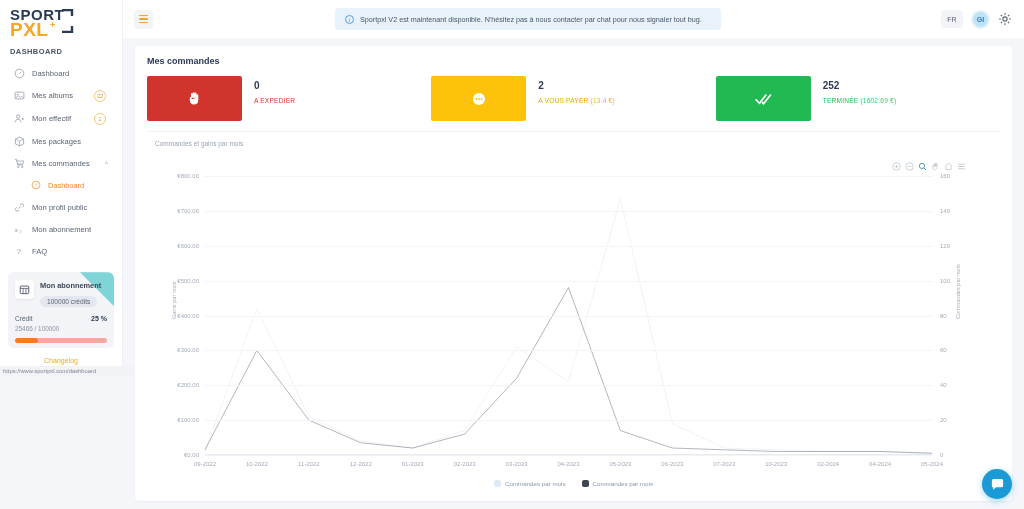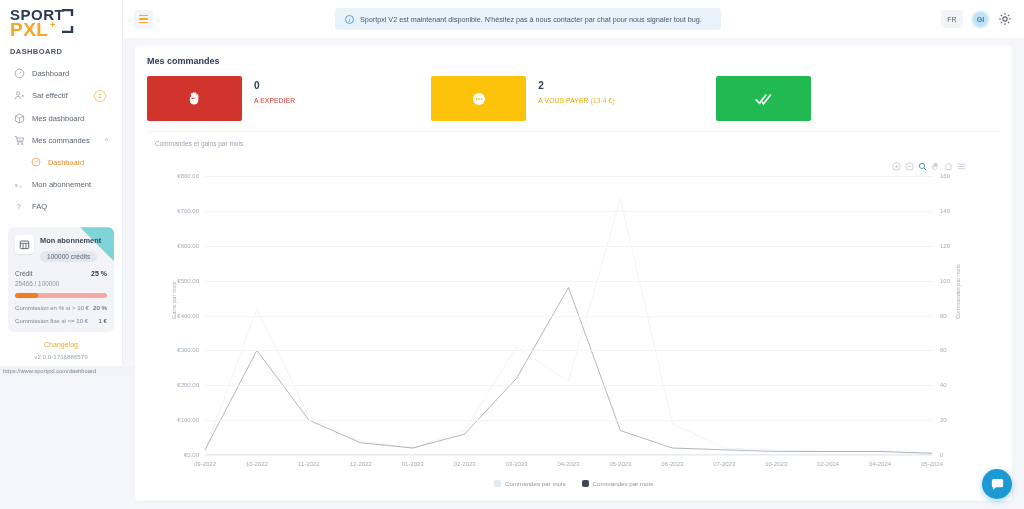--- a/index.html
+++ b/index.html
@@ -247,41 +247,52 @@
       <div class="nav-item">
         <span class="ico">
           <svg viewBox="0 0 16 16" width="11" height="11">
               <circle cx="8" cy="8" r="6.3" fill="none" stroke="currentColor" stroke-width="1.1"></circle>
               <path d="M8 8 L10.6 5.6" stroke="currentColor" stroke-width="1.1" fill="none"></path>
             </svg>
         </span>
         <span class="lbl">Dashboard</span>
       </div>
 
+      <div class="nav-item">
+        <span class="ico">
+          <svg viewBox="0 0 16 16" width="11" height="11">
+              <rect x="1.6" y="3" width="12.8" height="10" rx="1.6" fill="none" stroke="currentColor" stroke-width="1.1"></rect>
+              <circle cx="5.4" cy="6.6" r="1" fill="currentColor"></circle>
+              <path d="M2.4 11.6 L6.4 8.4 L9 10.6 L11 9 L13.6 11.6" fill="none" stroke="currentColor" stroke-width="1"></path>
+            </svg>
+        </span>
+        <span class="lbl">Mes albums</span>
+        <span class="badge">32</span>
+      </div>
 
       <div class="nav-item">
         <span class="ico">
           <svg viewBox="0 0 16 16" width="11" height="11">
               <circle cx="6" cy="5" r="2.4" fill="none" stroke="currentColor" stroke-width="1.1"></circle>
               <path d="M1.8 13.4c0-2.6 1.9-4.2 4.2-4.2s4.2 1.6 4.2 4.2" fill="none" stroke="currentColor" stroke-width="1.1"></path>
               <path d="M11.4 8.6h3M12.9 7.1v3" stroke="currentColor" stroke-width="1"></path>
             </svg>
         </span>
-        <span class="lbl">Sat effectif</span>
+        <span class="lbl">Mon effectif</span>
         <span class="badge">2</span>
       </div>
 
       <div class="nav-item">
         <span class="ico">
           <svg viewBox="0 0 16 16" width="11" height="11">
               <path d="M8 1.6 L14 4.6 L14 11.4 L8 14.4 L2 11.4 L2 4.6 Z" fill="none" stroke="currentColor" stroke-width="1.1"></path>
               <path d="M2 4.6 L8 7.6 L14 4.6 M8 7.6 L8 14.4" fill="none" stroke="currentColor" stroke-width=".9"></path>
             </svg>
         </span>
-        <span class="lbl">Mes dashboard</span>
+        <span class="lbl">Mes packages</span>
       </div>
 
       <div class="nav-item">
         <span class="ico">
           <svg viewBox="0 0 16 16" width="11" height="11">
               <path d="M1.4 2h2l2 8h7.6" fill="none" stroke="currentColor" stroke-width="1.1"></path>
               <path d="M4.4 4.4h10l-1.4 4.4H5.4" fill="none" stroke="currentColor" stroke-width="1"></path>
               <circle cx="6.2" cy="13" r="1.1" fill="none" stroke="currentColor" stroke-width="1"></circle>
               <circle cx="12" cy="13" r="1.1" fill="none" stroke="currentColor" stroke-width="1"></circle>
             </svg>
@@ -295,20 +306,30 @@
           <span class="ico">
             <svg viewBox="0 0 16 16" width="10" height="10">
                 <circle cx="8" cy="8" r="6.3" fill="none" stroke="currentColor" stroke-width="1.1"></circle>
                 <path d="M8 8 L10.6 5.6" stroke="currentColor" stroke-width="1.1" fill="none"></path>
               </svg>
           </span>
           <span class="lbl">Dashboard</span>
         </div>
       </div>
 
+      <div class="nav-item">
+        <span class="ico">
+          <svg viewBox="0 0 16 16" width="11" height="11">
+              <path d="M6.4 9.6 L9.6 6.4" stroke="currentColor" stroke-width="1.1"></path>
+              <path d="M8.6 4.4 L10 3a2.6 2.6 0 0 1 3.6 3.6l-1.4 1.4" fill="none" stroke="currentColor" stroke-width="1.1"></path>
+              <path d="M7.4 11.6 L6 13a2.6 2.6 0 0 1-3.6-3.6L3.8 8" fill="none" stroke="currentColor" stroke-width="1.1"></path>
+            </svg>
+        </span>
+        <span class="lbl">Mon profil public</span>
+      </div>
 
       <div class="nav-item">
         <span class="ico">
           <svg viewBox="0 0 16 16" width="11" height="11">
               <text x="1" y="11" font-size="9" font-family="Liberation Serif, serif" fill="currentColor">x</text>
               <text x="8" y="13" font-size="6" font-family="Liberation Serif, serif" fill="currentColor">2</text>
             </svg>
         </span>
         <span class="lbl">Mon abonnement</span>
       </div>
@@ -418,20 +439,24 @@
               <div class="card-lbl yellow"><span>A VOUS PAYER</span> <span class="amt">(13.4 €)</span></div>
             </div>
           </div>
 
           <div class="card">
             <div class="card-ico green">
               <svg viewBox="0 0 24 24" width="19" height="19" fill="none" stroke="#fff" stroke-width="2.1">
                   <path d="M2 13 L7 18 L15.5 7"></path>
                   <path d="M10 16.5 L12 18.6 L21.4 7"></path>
                 </svg>
+            </div>
+            <div class="card-body">
+              <div class="card-num">252</div>
+              <div class="card-lbl green"><span>TERMINÉE</span> <span class="amt">(1602.69 €)</span></div>
             </div>
           </div>
         </div>
 
         <div class="chart-wrap">
           <div class="chart-title">Commandes et gains par mois</div>
 
           <div class="chart-toolbar">
             <span class="tb">
                 <svg viewBox="0 0 16 16" width="9" height="9">

